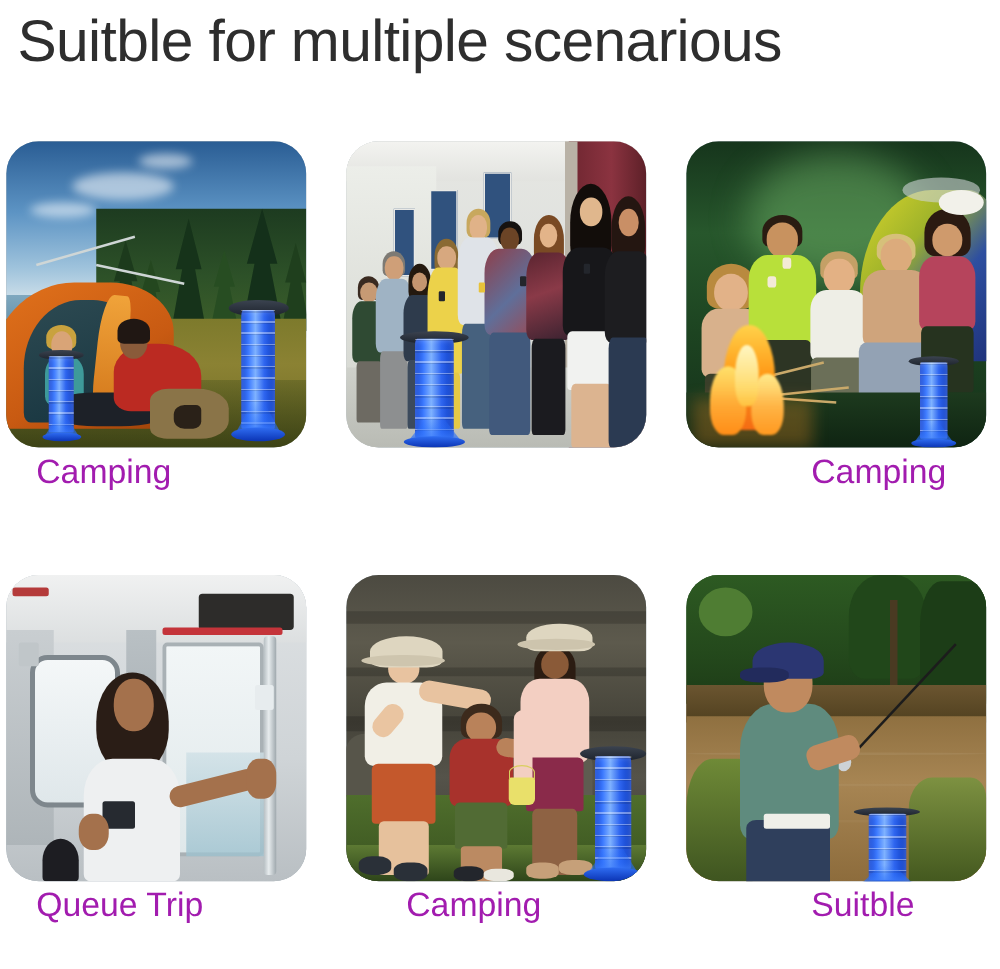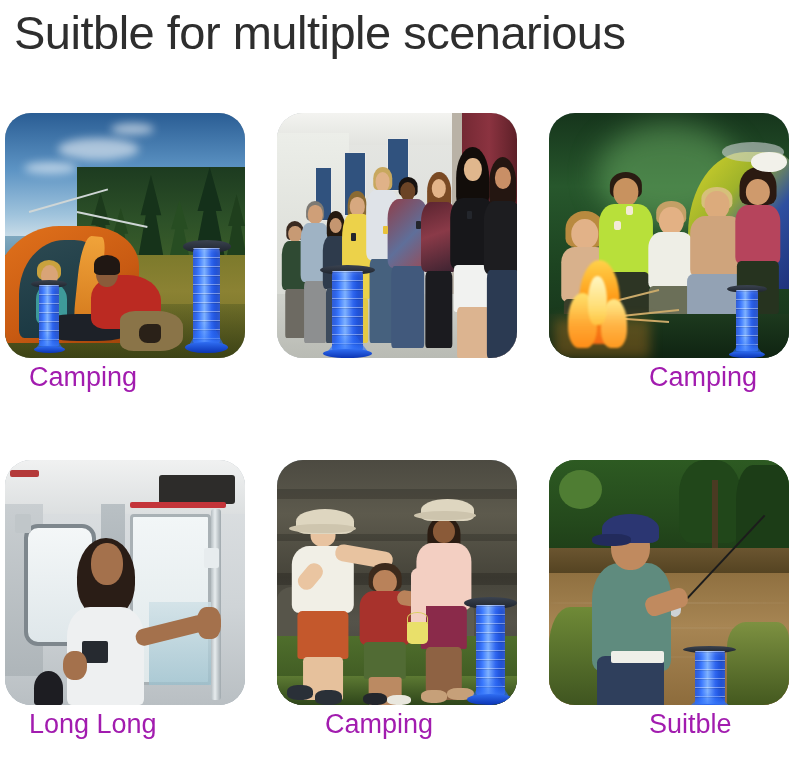--- a/index.html
+++ b/index.html
@@ -409,21 +409,21 @@
           <div class="lay tr-w-hair"></div>
           <div class="lay tr-w-head"></div>
           <div class="lay tr-w-body"></div>
           <div class="lay tr-arm" style="left:54%;top:66%;width:30%;height:7%;transform:rotate(-14deg);"></div>
           <div class="lay" style="left:80%;top:60%;width:10%;height:13%;border-radius:40%;background:#a4714c;"></div>
           <div class="lay" style="left:32%;top:74%;width:11%;height:9%;background:#262a30;border-radius:2px;"></div>
           <div class="lay" style="left:24%;top:78%;width:10%;height:12%;border-radius:44%;background:#a4714c;"></div>
           <div class="lay" style="left:12%;top:86%;width:12%;height:14%;border-radius:50% 50% 10% 10%;background:#1d1d22;"></div>
         </div>
       </div>
-      <div class="caption">Long Long</div>
+      <div class="caption">Queue Trip</div>
     </div>
 
     <div class="cell c1 r1">
       <div class="card">
         <div class="scene">
           <div class="lay od-rock"></div>
           <div class="lay od-strata" style="top:12%;height:4%;"></div>
           <div class="lay od-strata" style="top:30%;height:3%;"></div>
           <div class="lay od-strata" style="top:46%;height:5%;"></div>
           <div class="lay" style="left:0;top:52%;width:26%;height:22%;background:#57554a;border-radius:24% 40% 10% 10%;"></div>

